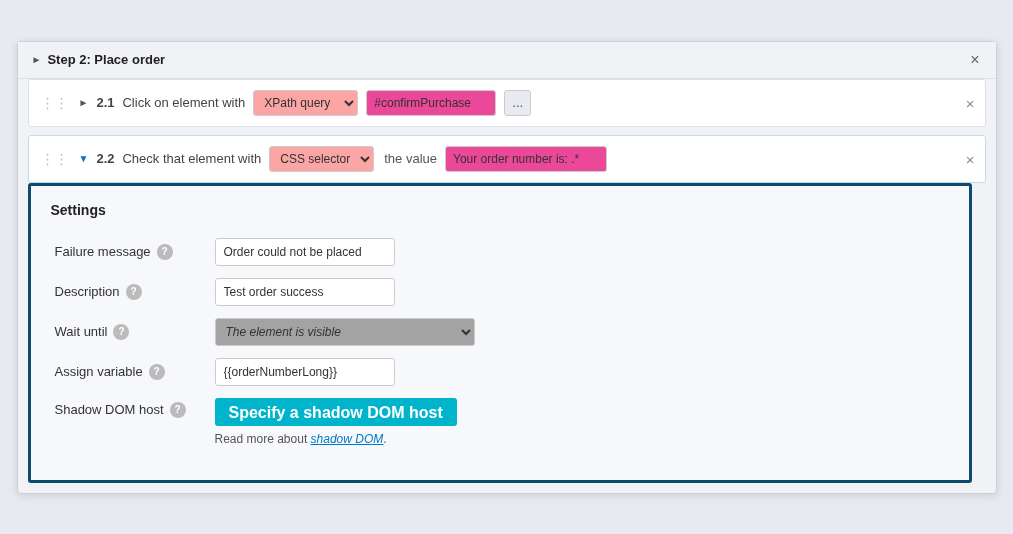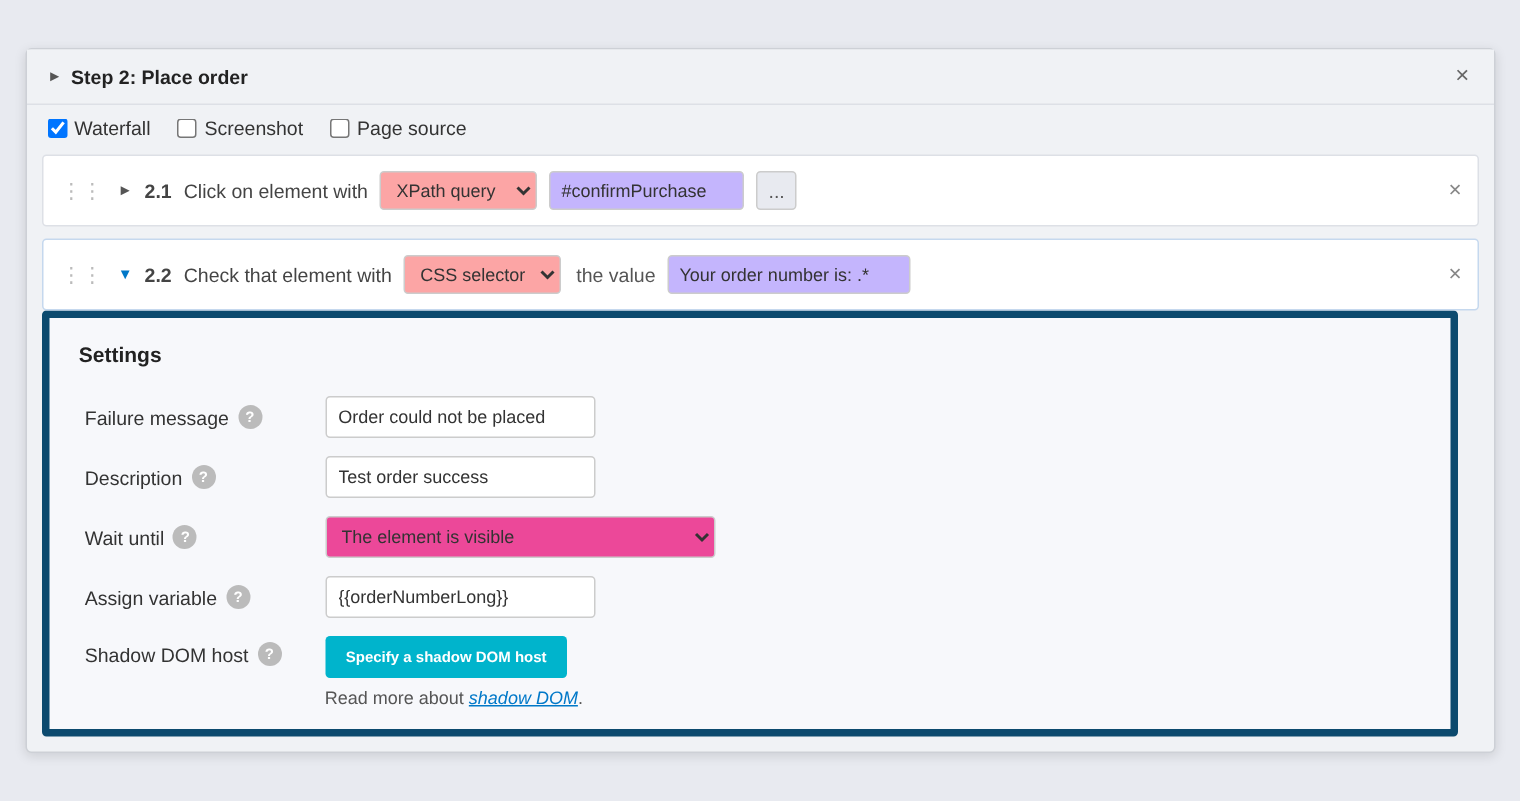--- a/index.html
+++ b/index.html
@@ -105,21 +105,21 @@
       color: #333;
       cursor: pointer;
       height: 26px;
     }
     .text-input {
       border: 1px solid #ccc;
       border-radius: 3px;
       padding: 3px 7px;
       font-size: 12px;
       color: #333;
-      background: #c4b5fd;
+      background: #ec4899;
       height: 26px;
     }
     .dots-btn {
       border: 1px solid #ccc;
       border-radius: 3px;
       background: #e8eaf0;
       color: #555;
       cursor: pointer;
       padding: 2px 7px;
       font-size: 13px;
@@ -131,24 +131,24 @@
       top: 50%;
       transform: translateY(-50%);
       background: none;
       border: none;
       cursor: pointer;
       color: #888;
       font-size: 15px;
     }
     .settings-block {
       background: #f7f8fb;
-      border: 5px solid #0c4a6e;
+      border: 3px solid #0c4a6e;
       border-radius: 3px;
       margin: 0 24px 10px 10px;
-      padding: 16px 20px 8px 20px;
+      padding: 16px 20px 28px 20px;
     }
     .settings-title {
       font-weight: 700;
       font-size: 14px;
       color: #222;
       margin-bottom: 14px;
     }
     .settings-table {
       width: 100%;
       border-collapse: collapse;
@@ -187,38 +187,39 @@
       background: #fff;
       height: 28px;
       min-width: 180px;
     }
     .settings-select {
       border: 1px solid #ccc;
       border-radius: 3px;
       padding: 4px 6px;
       font-size: 12px;
       color: #333;
-      background: #ec4899;
+      background: #a3a3a3;
       height: 28px;
       min-width: 260px;
       cursor: pointer;
+      font-style: italic;
     }
     .milliseconds-label {
       color: #888;
       font-size: 12px;
       margin-left: 6px;
       font-style: italic;
     }
     .shadow-btn {
       background: #00b4cc;
       color: #fff;
       border: none;
       border-radius: 3px;
       padding: 6px 14px;
-      font-size: 10px;
+      font-size: 16px;
       font-weight: 600;
       cursor: pointer;
       height: 28px;
       text-align: center;
     }
     .shadow-link-row {
       margin-top: 6px;
       font-size: 12px;
       color: #555;
     }
@@ -249,34 +250,20 @@
 <div class="panel">
 
   <div class="panel-header">
     <div class="panel-title">
       <span class="chevron-icon">►</span>
       <span>Step 2: Place order</span>
     </div>
     <button class="close-icon-btn">×</button>
   </div>
 
-  <div class="checkboxes-row">
-    <label class="checkbox-label">
-      <input type="checkbox" checked="" style="">
-      <span>Waterfall</span>
-    </label>
-    <label class="checkbox-label">
-      <input type="checkbox" style="">
-      <span>Screenshot</span>
-    </label>
-    <label class="checkbox-label">
-      <input type="checkbox" style="">
-      <span>Page source</span>
-    </label>
-  </div>
 
   <div class="step-row">
     <span class="drag-handle">⋮⋮</span>
     <span class="step-chevron">►</span>
     <span class="step-label">
       <span>2.1</span>
     </span>
     <span style="color:#444;white-space:nowrap;">Click on element with</span>
     <select class="inline-select">
       <option>XPath query</option>

